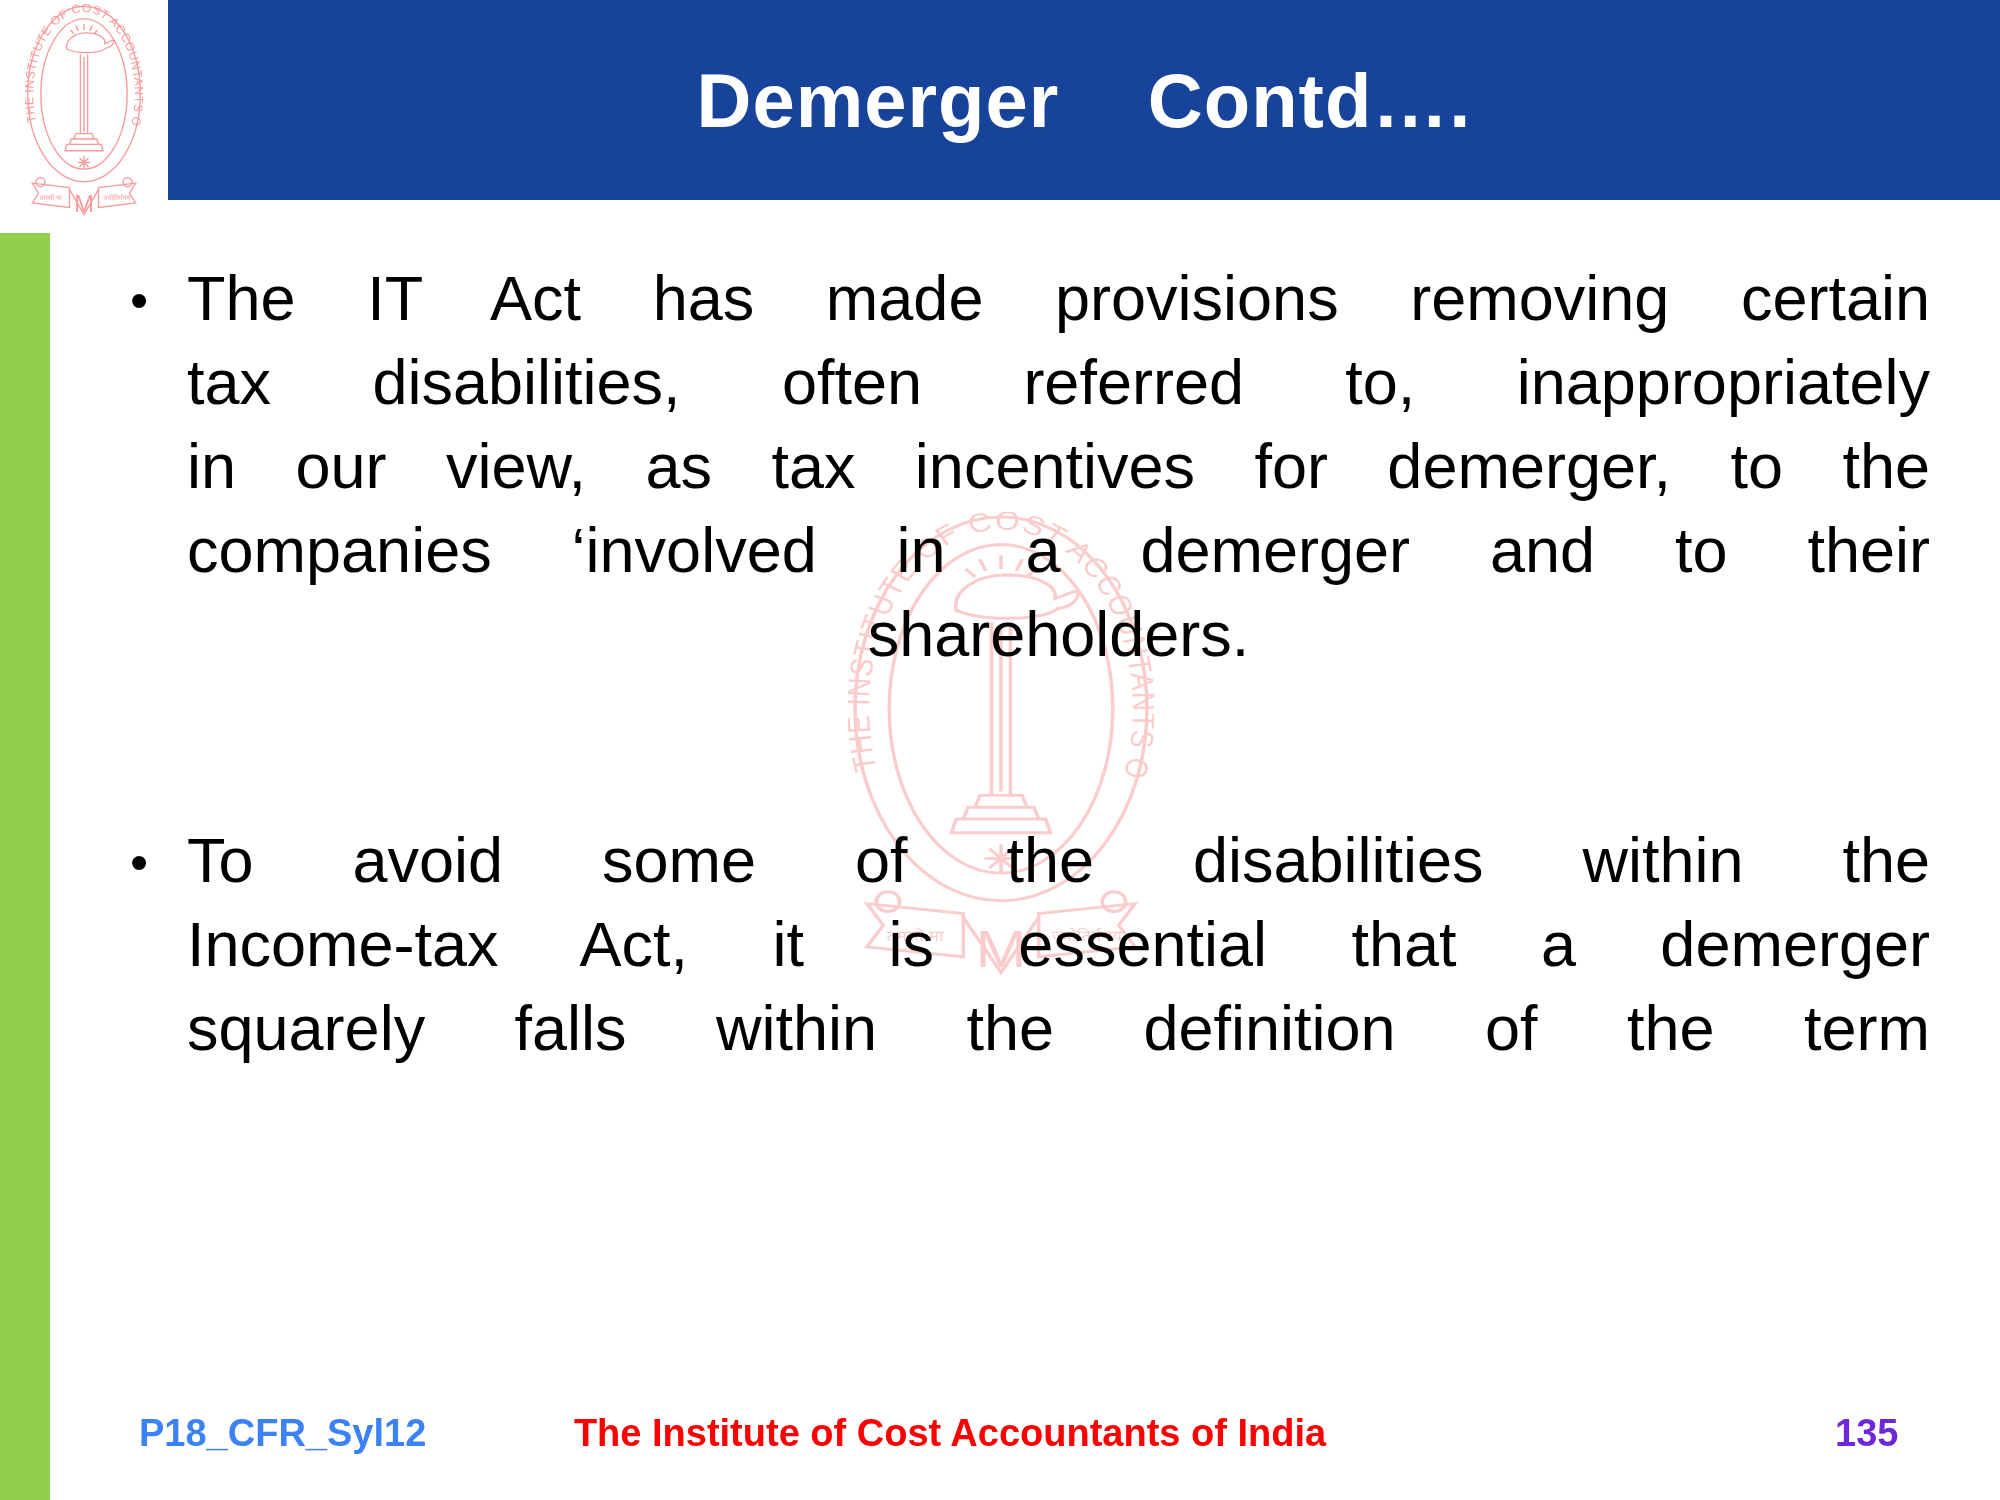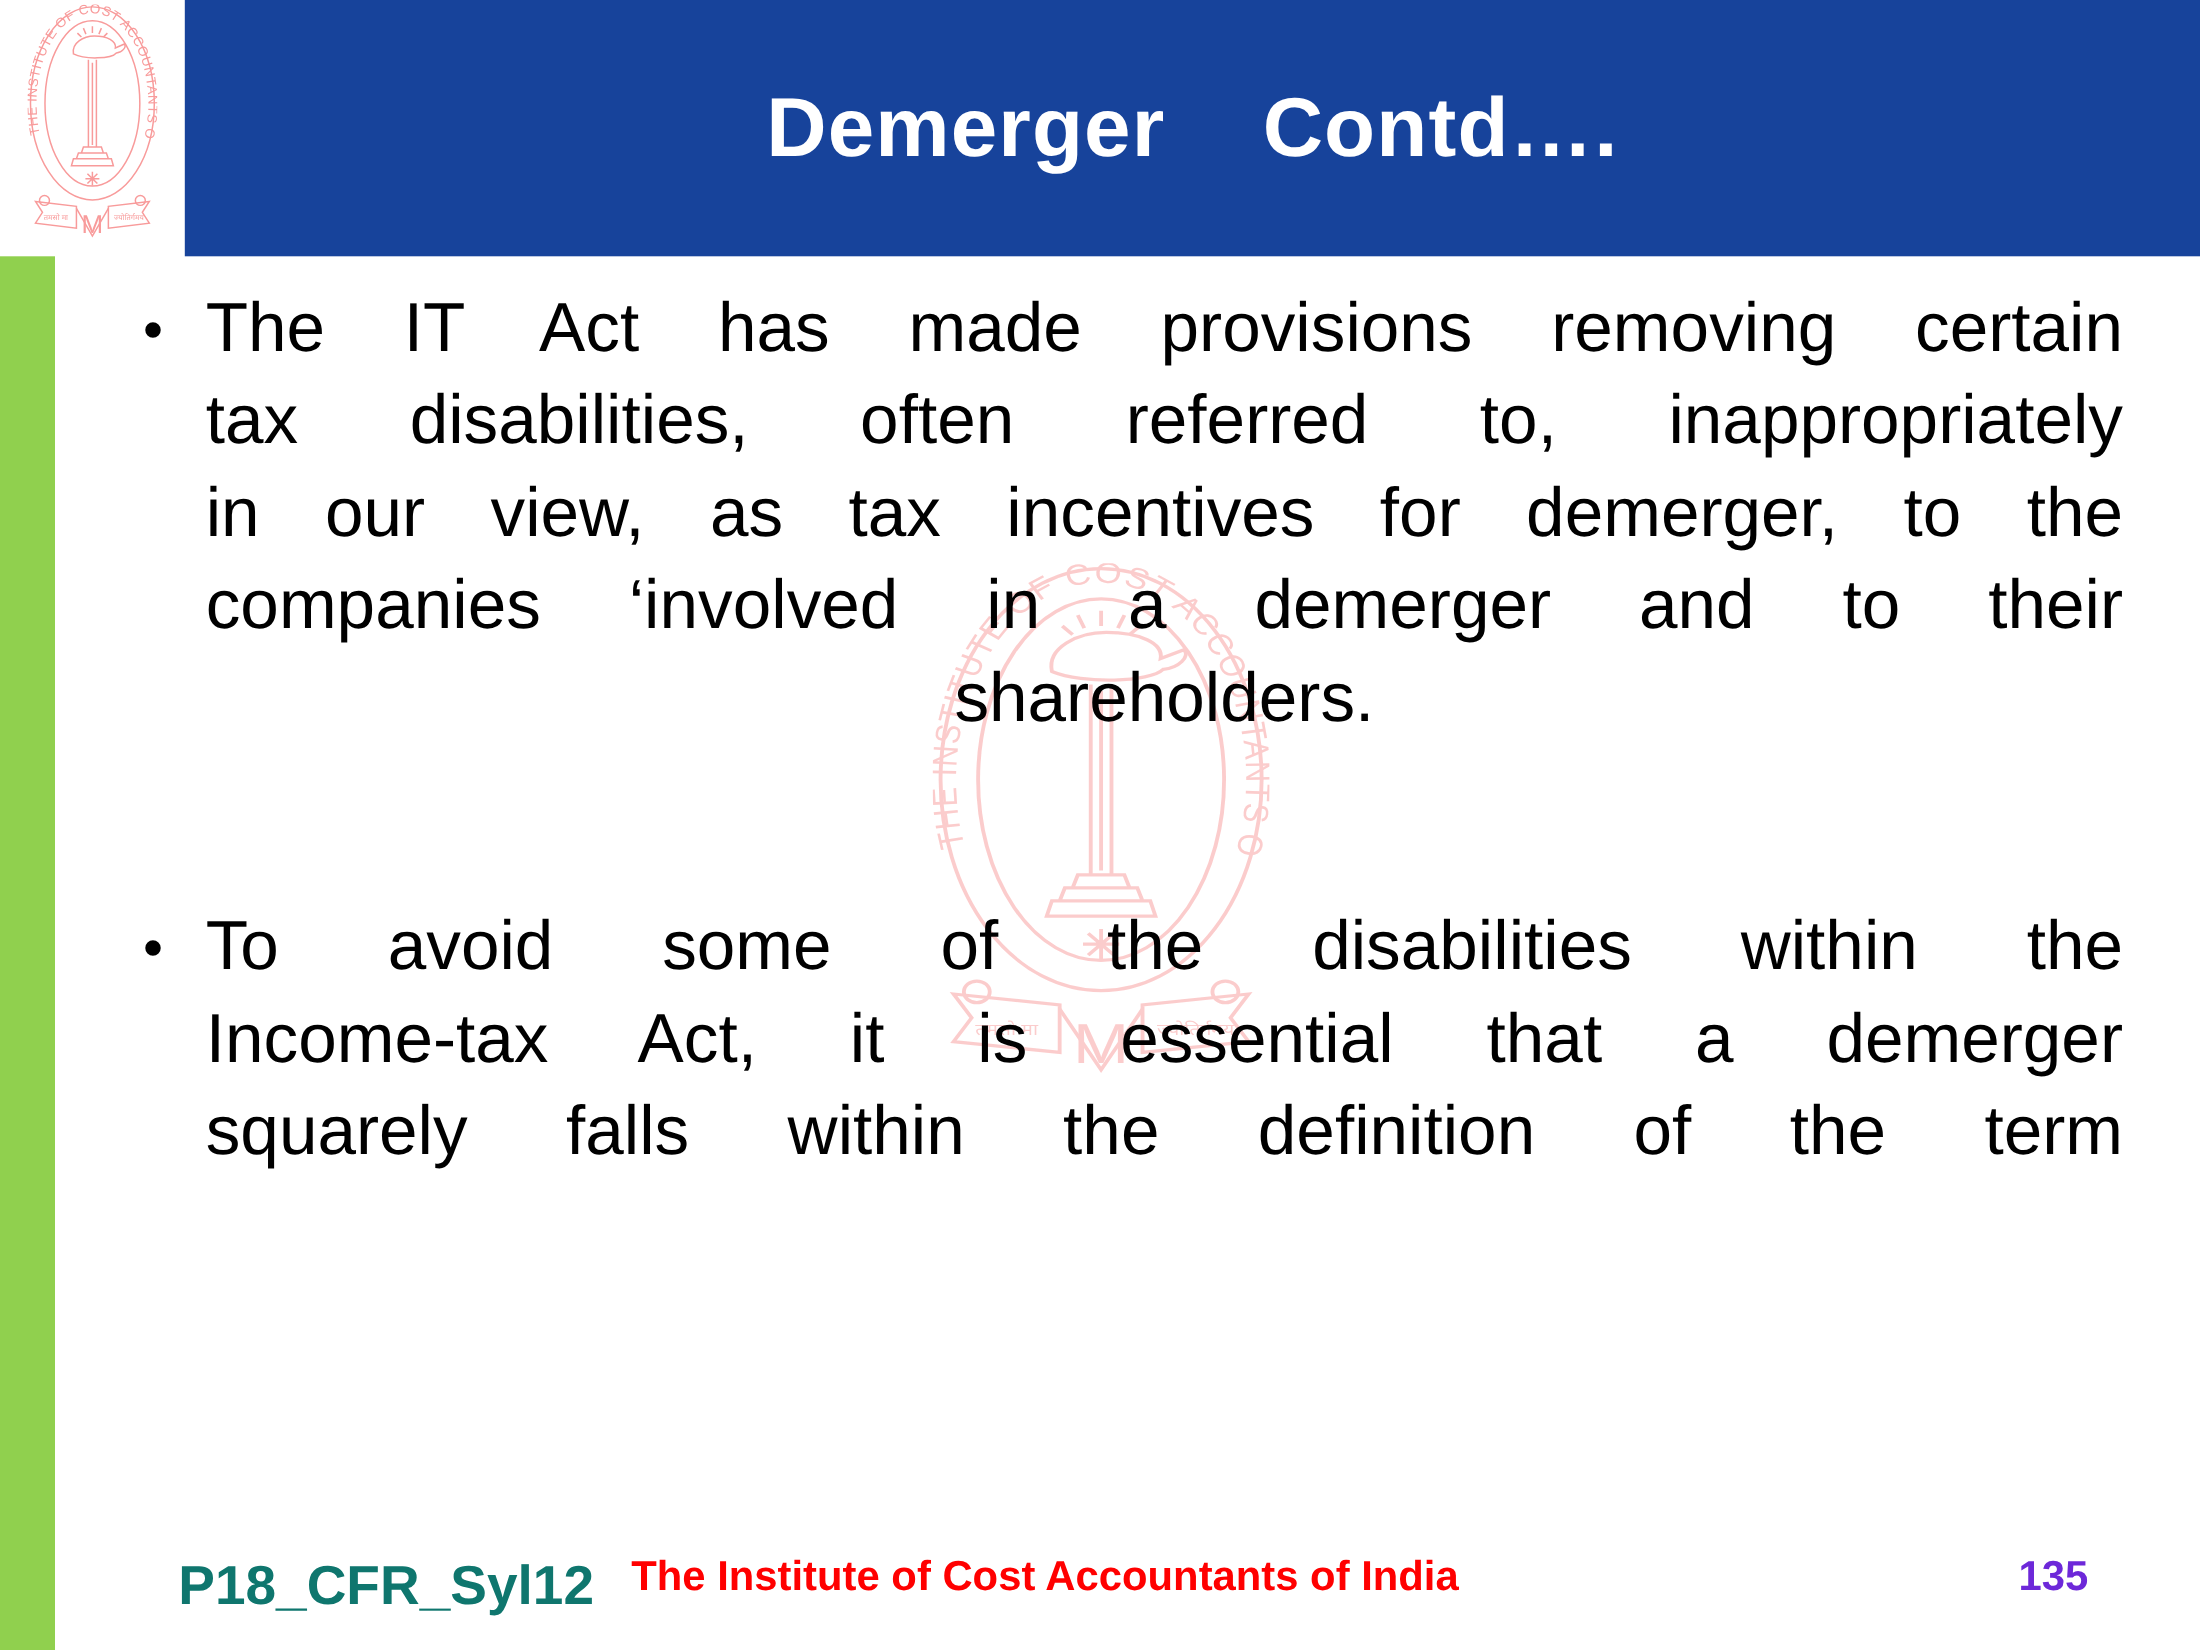--- a/index.html
+++ b/index.html
@@ -5,21 +5,21 @@
   html,body{margin:0;padding:0;background:#ffffff;}
   .slide{
     position:relative;
     width:2000px;height:1500px;
     background:#ffffff;
     font-family:"Liberation Sans", sans-serif;
     overflow:hidden;
   }
   
   .header{
-    position:absolute;left:168px;top:0;width:1832px;height:233px;
+    position:absolute;left:168px;top:0;width:1832px;height:200px;
     background:#17439B;
     display:flex;align-items:center;justify-content:center;
   }
   .title{
     color:#ffffff;font-weight:700;font-size:76px;
     white-space:pre;letter-spacing:1px;
   }
   
   .logo-box{
     position:absolute;left:0;top:0;width:168px;height:233px;background:#ffffff;
@@ -42,21 +42,21 @@
   .bullet-item{position:relative;padding-left:57px;}
   .bullet-item.second{margin-top:142px;}
   .bullet{
     position:absolute;left:0;top:0;height:84px;line-height:88px;font-size:52px;
   }
   .line{height:84px;line-height:84px;white-space:nowrap;}
   .jline{text-align:justify;text-align-last:justify;white-space:normal;}
   .lline{text-align:center;}
   
   .footer-left{
-    position:absolute;left:162px;top:1412px;font-size:50px;font-weight:700;color:#0f766e;
+    position:absolute;left:139px;top:1412px;font-size:38px;font-weight:700;color:#3b82f6;
   }
   .footer-center{
     position:absolute;left:950px;top:1412px;transform:translateX(-50%);
     font-size:38px;font-weight:700;color:#FF0000;white-space:nowrap;
   }
   .footer-page{
     position:absolute;left:1835px;top:1412px;font-size:38px;font-weight:700;color:#6d28d9;
   }
   svg .lk{stroke:#F89B9B;fill:none;stroke-width:3;}
   svg text{fill:#F89B9B;}

